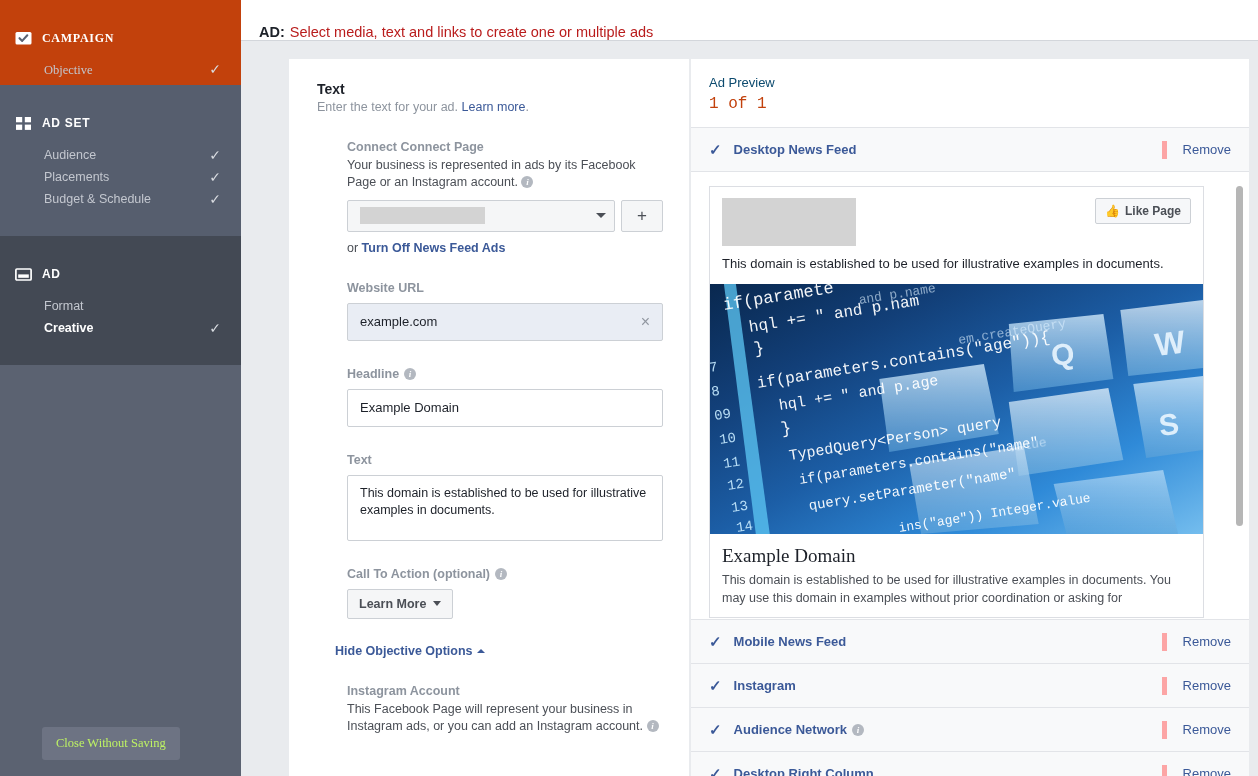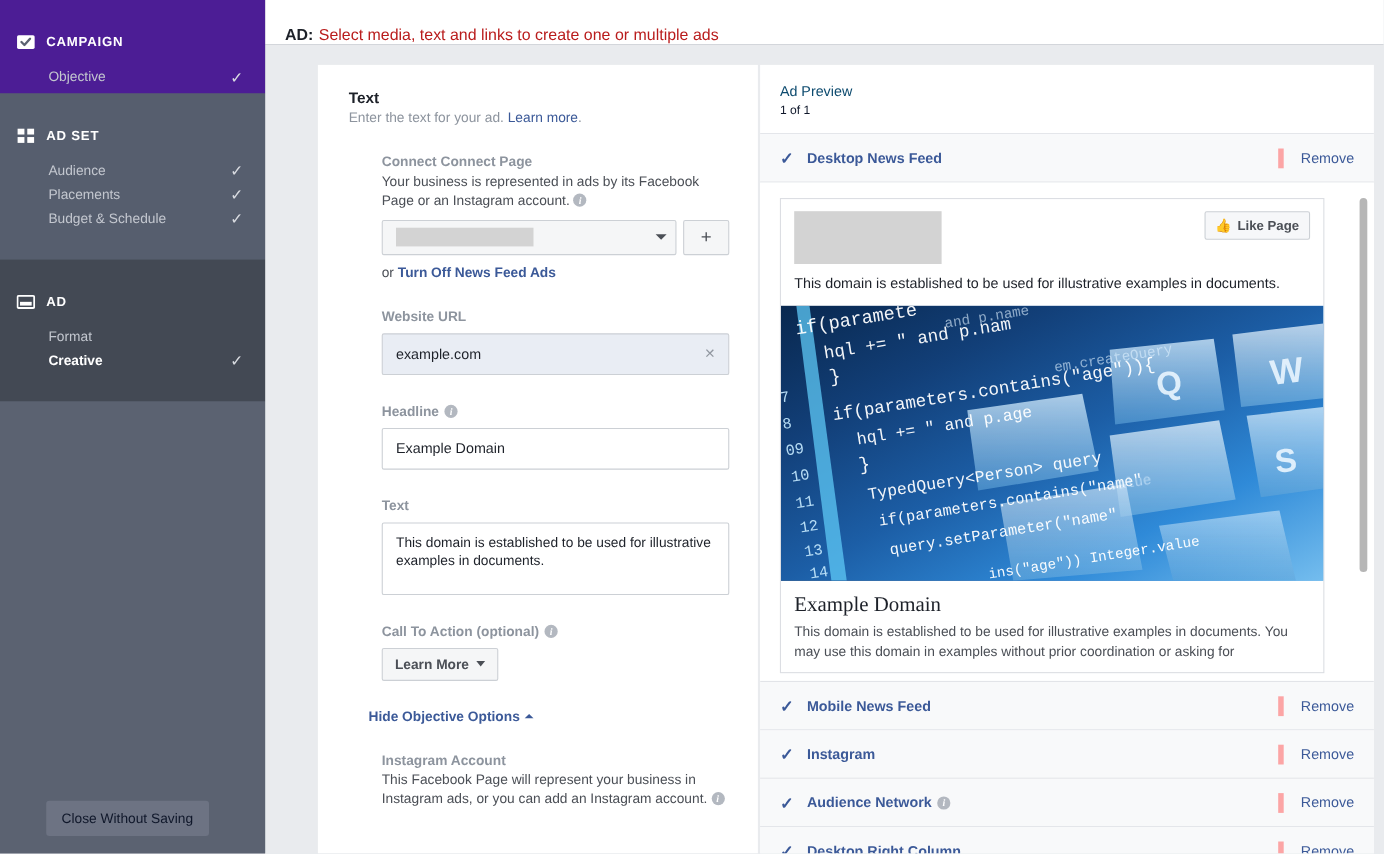--- a/index.html
+++ b/index.html
@@ -38,21 +38,21 @@
     margin-left: 6px; letter-spacing: .1px;
   }
   .caret-dn {
     width: 0; height: 0; margin-left: 6px;
     border-left: 5px solid transparent;
     border-right: 5px solid transparent;
     border-top: 5px solid #44484f;
   }
 
   .nav-group { padding: 0 0 0 0; }
-  .nav-group.g1 { background: #4c1d95; padding-top: 27px; padding-bottom: 4px; }
+  .nav-group.g1 { background: #c2410c; padding-top: 27px; padding-bottom: 4px; font-family: Liberation Serif, serif; }
   .nav-group.g2 { background: #565e6e; padding-top: 27px; padding-bottom: 26px; }
   .nav-group.g3 { background: #434954; padding-top: 27px; padding-bottom: 26px; }
   .nav-rest { flex: 1; background: #5b6271; }
 
   .nav-head {
     display: flex; align-items: center;
     padding: 0 0 0 15px; height: 22px; margin-bottom: 10px;
   }
   .nav-head .label {
     font-size: 12px; font-weight: bold; color: #fff;
@@ -70,23 +70,23 @@
   .nav-item.active .t { color: #fff; font-weight: bold; }
   .chk {
     color: #d9dce1; font-size: 14px; line-height: 1;
   }
   .close-wrap {
     position: absolute; left: 0; bottom: 0;
     width: 241px; padding: 0 0 16px 42px;
   }
   .close-btn {
     background: #6d7383; border: none; border-radius: 3px;
-    color: #0f172a; font-size: 12.5px;
+    color: #bef264; font-size: 12.5px;
     padding: 9px 14px; cursor: pointer;
-    font-family: Liberation Sans, sans-serif;
+    font-family: Liberation Serif, serif;
   }
 
   
   .main { flex: 1; display: flex; flex-direction: column; background: #e9ebee; }
   .topbar {
     height: 41px; background: #fff;
     border-bottom: 1px solid #d3d6db;
     display: flex; align-items: flex-end;
     padding-left: 18px;
     flex: 0 0 41px;
@@ -188,21 +188,21 @@
     border-bottom: 4px solid #3b5998;
   }
 
   
   .prevpanel {
     position: absolute; left: 450px; top: 18px; right: 9px; bottom: -20px;
     background: #fff; display: flex; flex-direction: column;
   }
   .prev-head { padding: 16px 18px 14px 18px; border-bottom: 1px solid #e2e4e8; }
   .prev-head .h { font-size: 13px; font-weight: normal; color: #0c4a6e; }
-  .prev-head .c { font-size: 11px; color: #0f172a; margin-top: 5px; }
+  .prev-head .c { font-size: 16px; color: #c2410c; margin-top: 5px; font-family: Liberation Mono, monospace; }
 
   .prow {
     display: flex; align-items: center;
     height: 44px; padding: 0 0 0 18px;
     border-bottom: 1px solid #e2e4e8;
     background: #f8f9fa;
     flex: 0 0 44px;
   }
   .prow .tick { color: #3b5998; font-size: 15px; font-weight: bold; margin-right: 12px; }
   .prow .nm {

